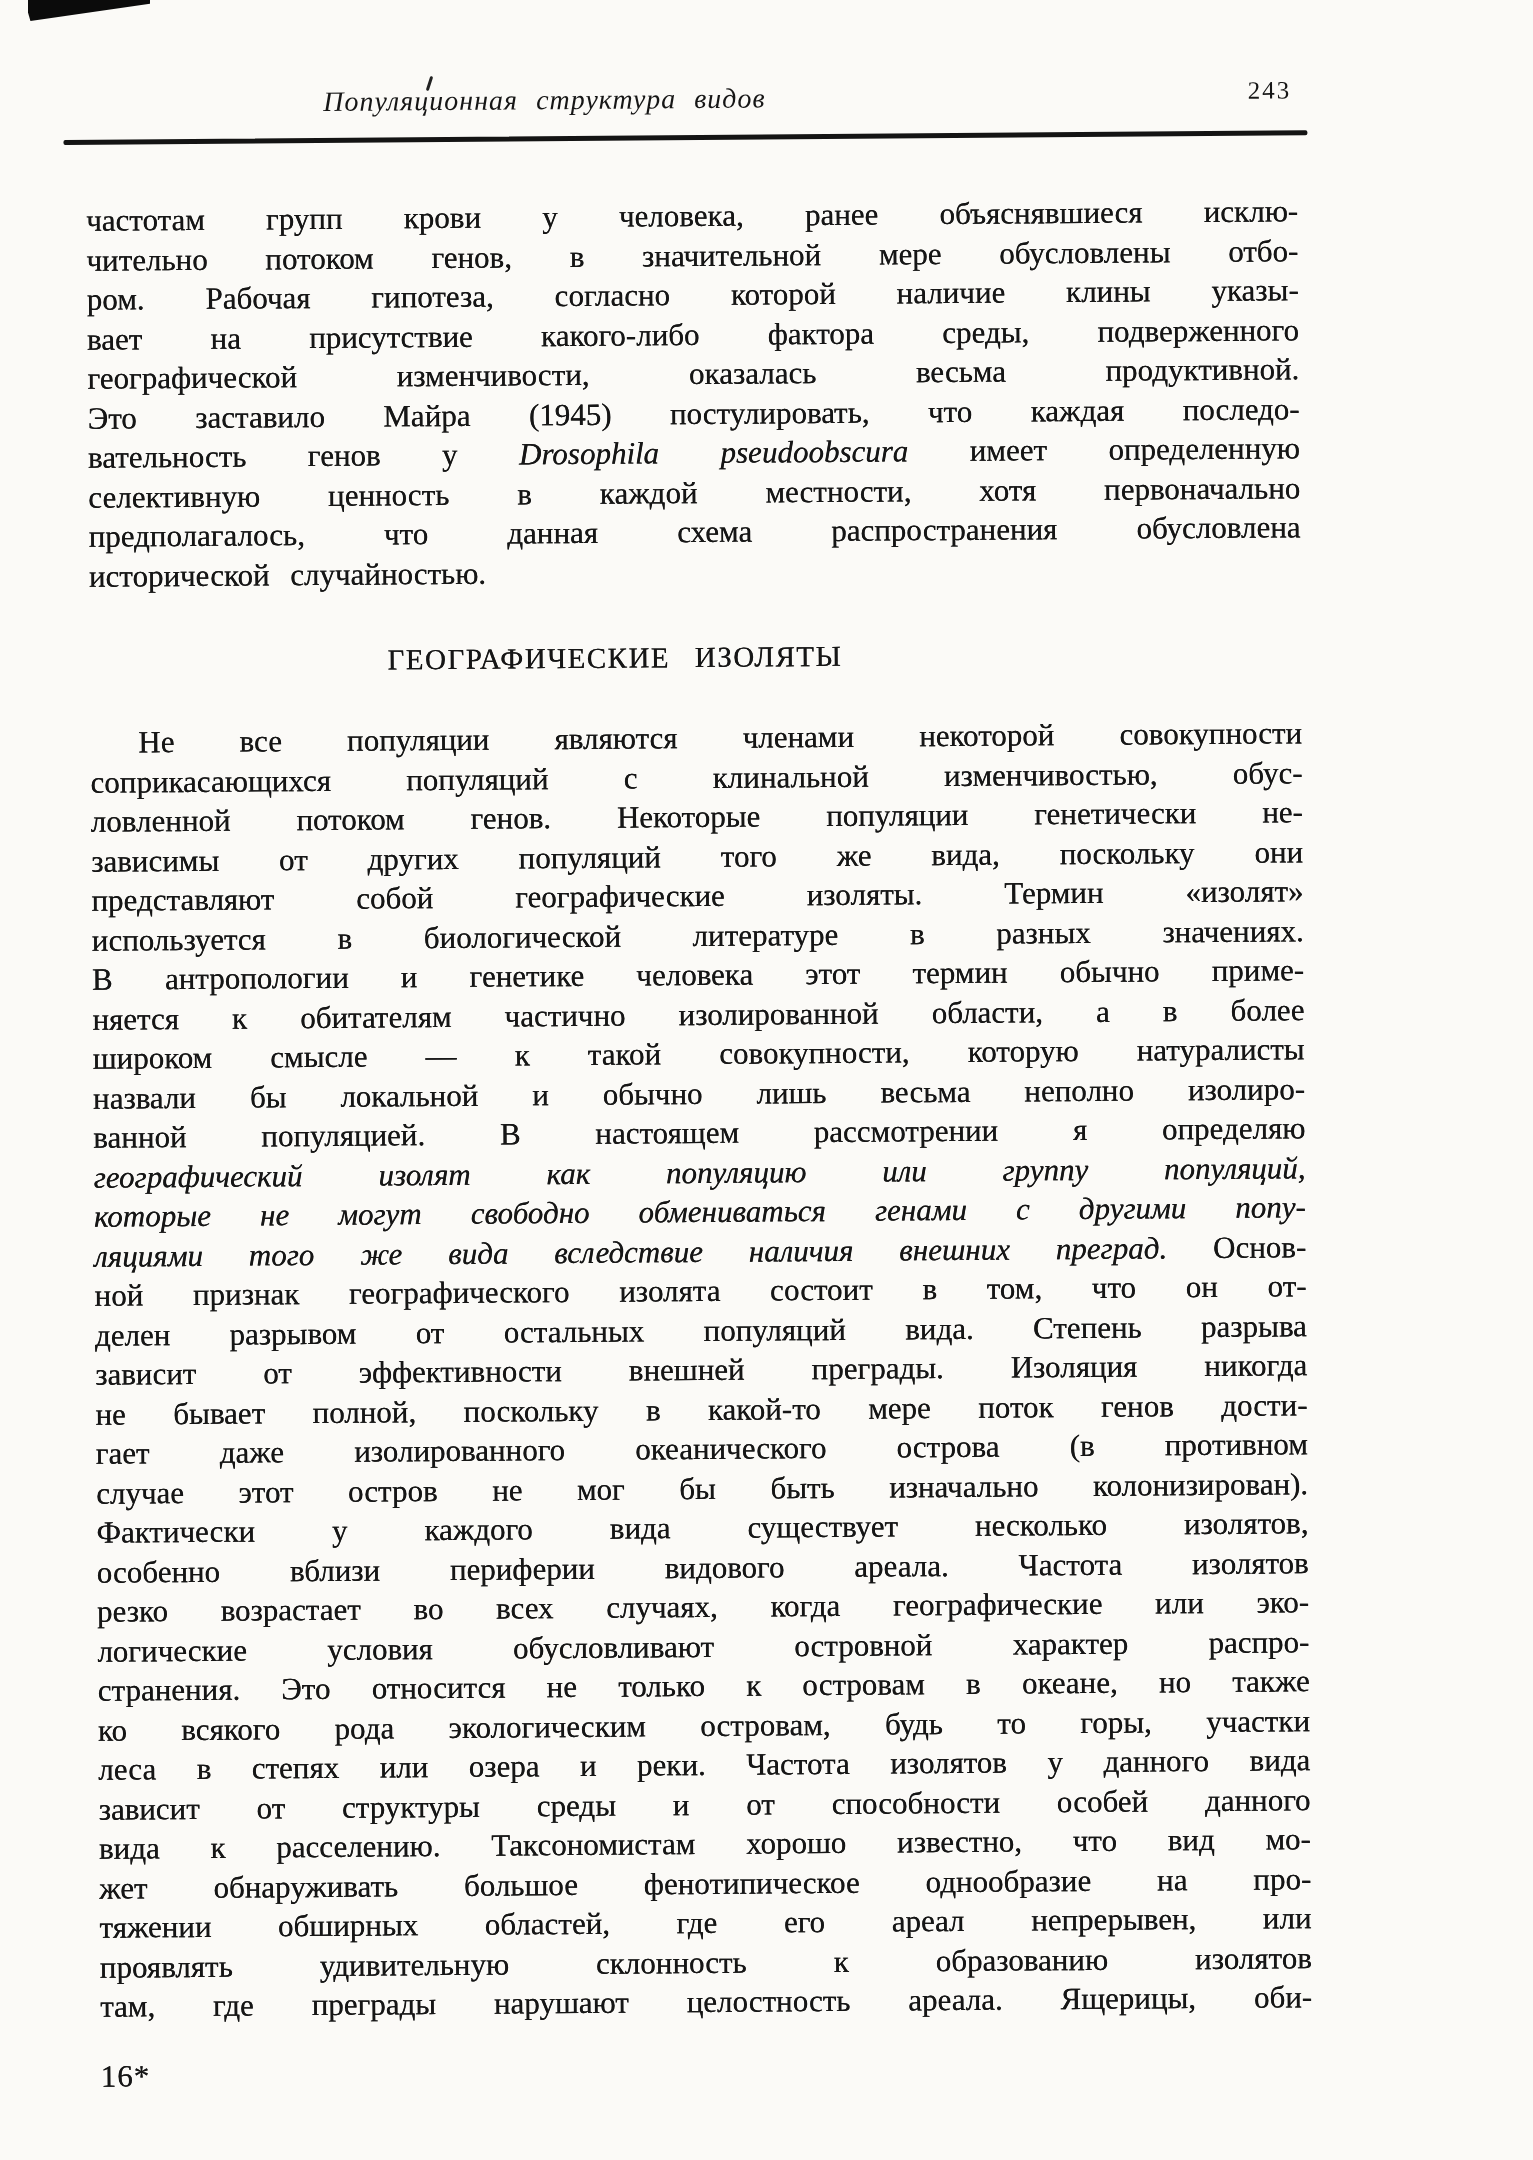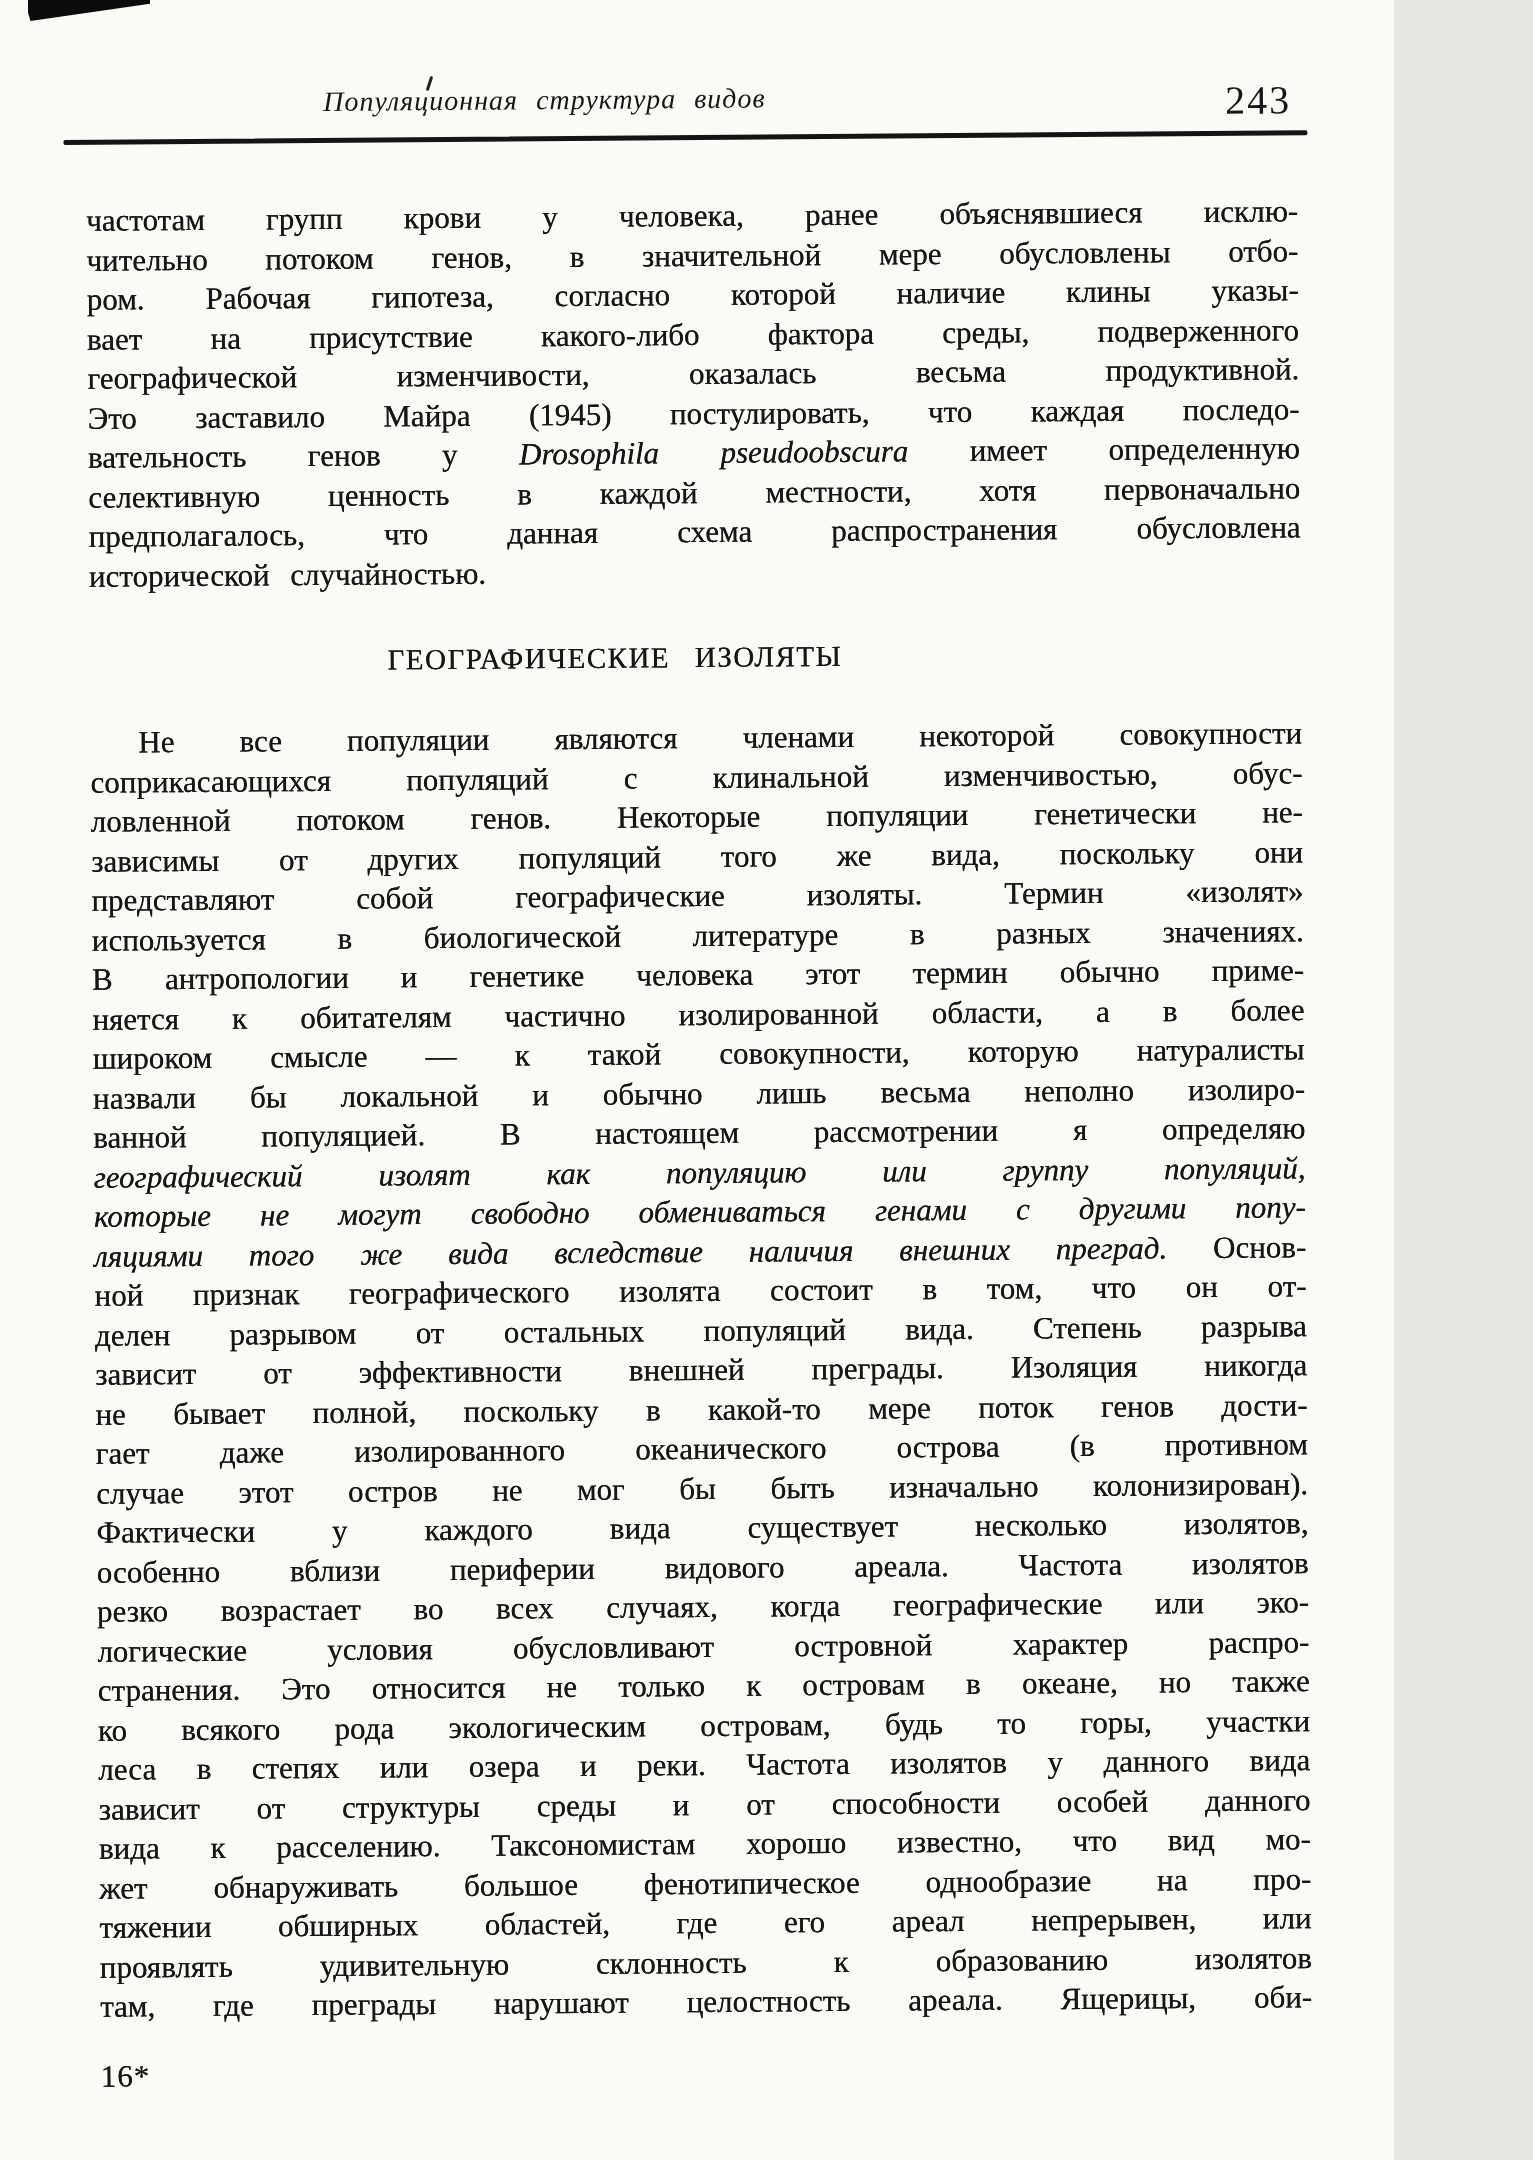--- a/index.html
+++ b/index.html
@@ -2,21 +2,21 @@
 <html lang="ru"><head>
 <meta charset="utf-8">
 <style>
   html,body{margin:0;padding:0;}
   body{
     width:1533px;height:2160px;
     background:#e9e7e2;
     font-family:"Liberation Serif","DejaVu Serif",serif;
   }
   .page{
-    position:relative;width:1394px;height:2160px;overflow:hidden;
+    position:relative;width:1533px;height:2160px;overflow:hidden;
     background:#fbfaf7;
     color:#161616;
   }
   
   .corner-artifact{
     position:absolute;left:28px;top:0;width:122px;height:21px;
     background:#0b0b0b;
     clip-path:polygon(0 0,100% 0,100% 18%,2% 100%,0 60%);
   }
   .stray-mark{
@@ -27,21 +27,21 @@
     position:absolute;left:85px;top:82px;width:1212px;
     transform:rotate(-0.45deg);
     transform-origin:40% 0;
   }
   .runhead-row{position:relative;height:42px;}
   .runhead{
     position:absolute;left:238px;top:2px;
     font-style:italic;font-size:28px;letter-spacing:1px;word-spacing:10px;
     white-space:nowrap;
   }
-  .pagenum{position:absolute;right:6px;top:0;font-size:40px;letter-spacing:2px;}
+  .pagenum{position:absolute;right:6px;top:0;font-size:25px;letter-spacing:2px;}
   .rule{
     margin-top:12px;margin-left:-22px;width:calc(100% + 32px);
     height:5px;background:#141414;border-radius:2px;
   }
   .para{
     margin-top:56px;
     font-size:31px;line-height:39.5px;
     text-shadow:0.25px 0 0 currentColor; 
   }
   .para.second{margin-top:44px;}

